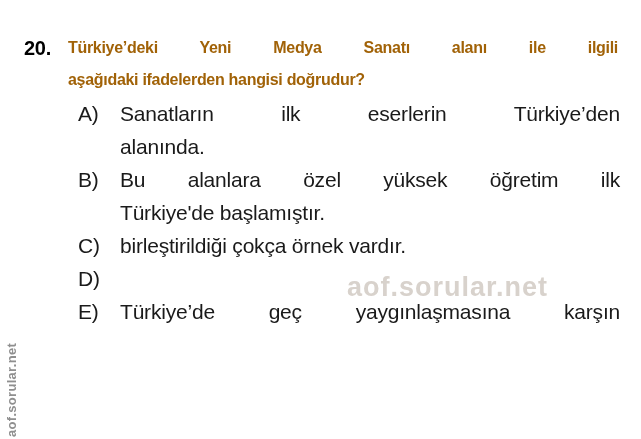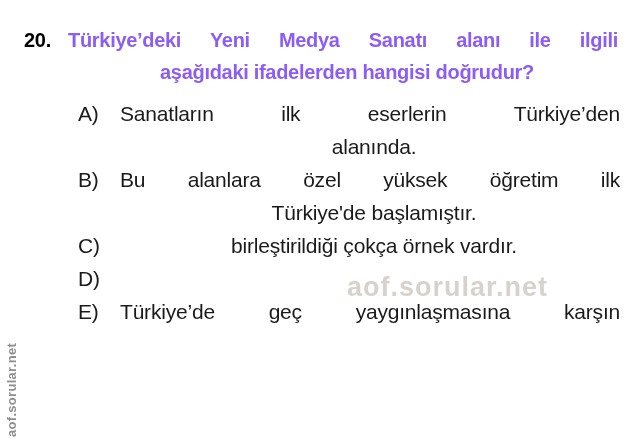--- a/index.html
+++ b/index.html
@@ -13,40 +13,40 @@
     height: 439px;
     background: #ffffff;
     overflow: hidden;
     font-family: "Liberation Sans", "DejaVu Sans", sans-serif;
     color: #1a1a1a;
   }
 
   
   .question {
     position: absolute;
-    top: 24px;
+    top: 32px;
     left: 24px;
     display: flex;
     align-items: flex-start;
   }
   .q-number {
     width: 44px;
     font-size: 20px;
     font-weight: 600;
     line-height: 32px;
     letter-spacing: -0.3px;
     color: #000000;
   }
   .q-text {
     width: 550px;
-    font-size: 20px;
+    font-size: 16px;
     font-weight: bold;
     line-height: 32px;
     letter-spacing: -0.3px;
-    color: #8b5cf6;
+    color: #a16207;
   }
 
   
   .options {
     position: absolute;
     top: 97px;
     left: 78px;
   }
   .option {
     display: flex;
@@ -64,22 +64,21 @@
     line-height: 33px;
     letter-spacing: -0.2px;
   }
 
   
   .stretch {
     text-align: justify;
     text-align-last: justify;
   }
   .natural {
-    text-align: center;
-    margin-left: 8px;
+    text-align: left;
   }
 
   
   .wm-center {
     position: absolute;
     top: 272px;
     left: 347px;
     font-size: 27px;
     font-weight: bold;
     letter-spacing: 1px;

